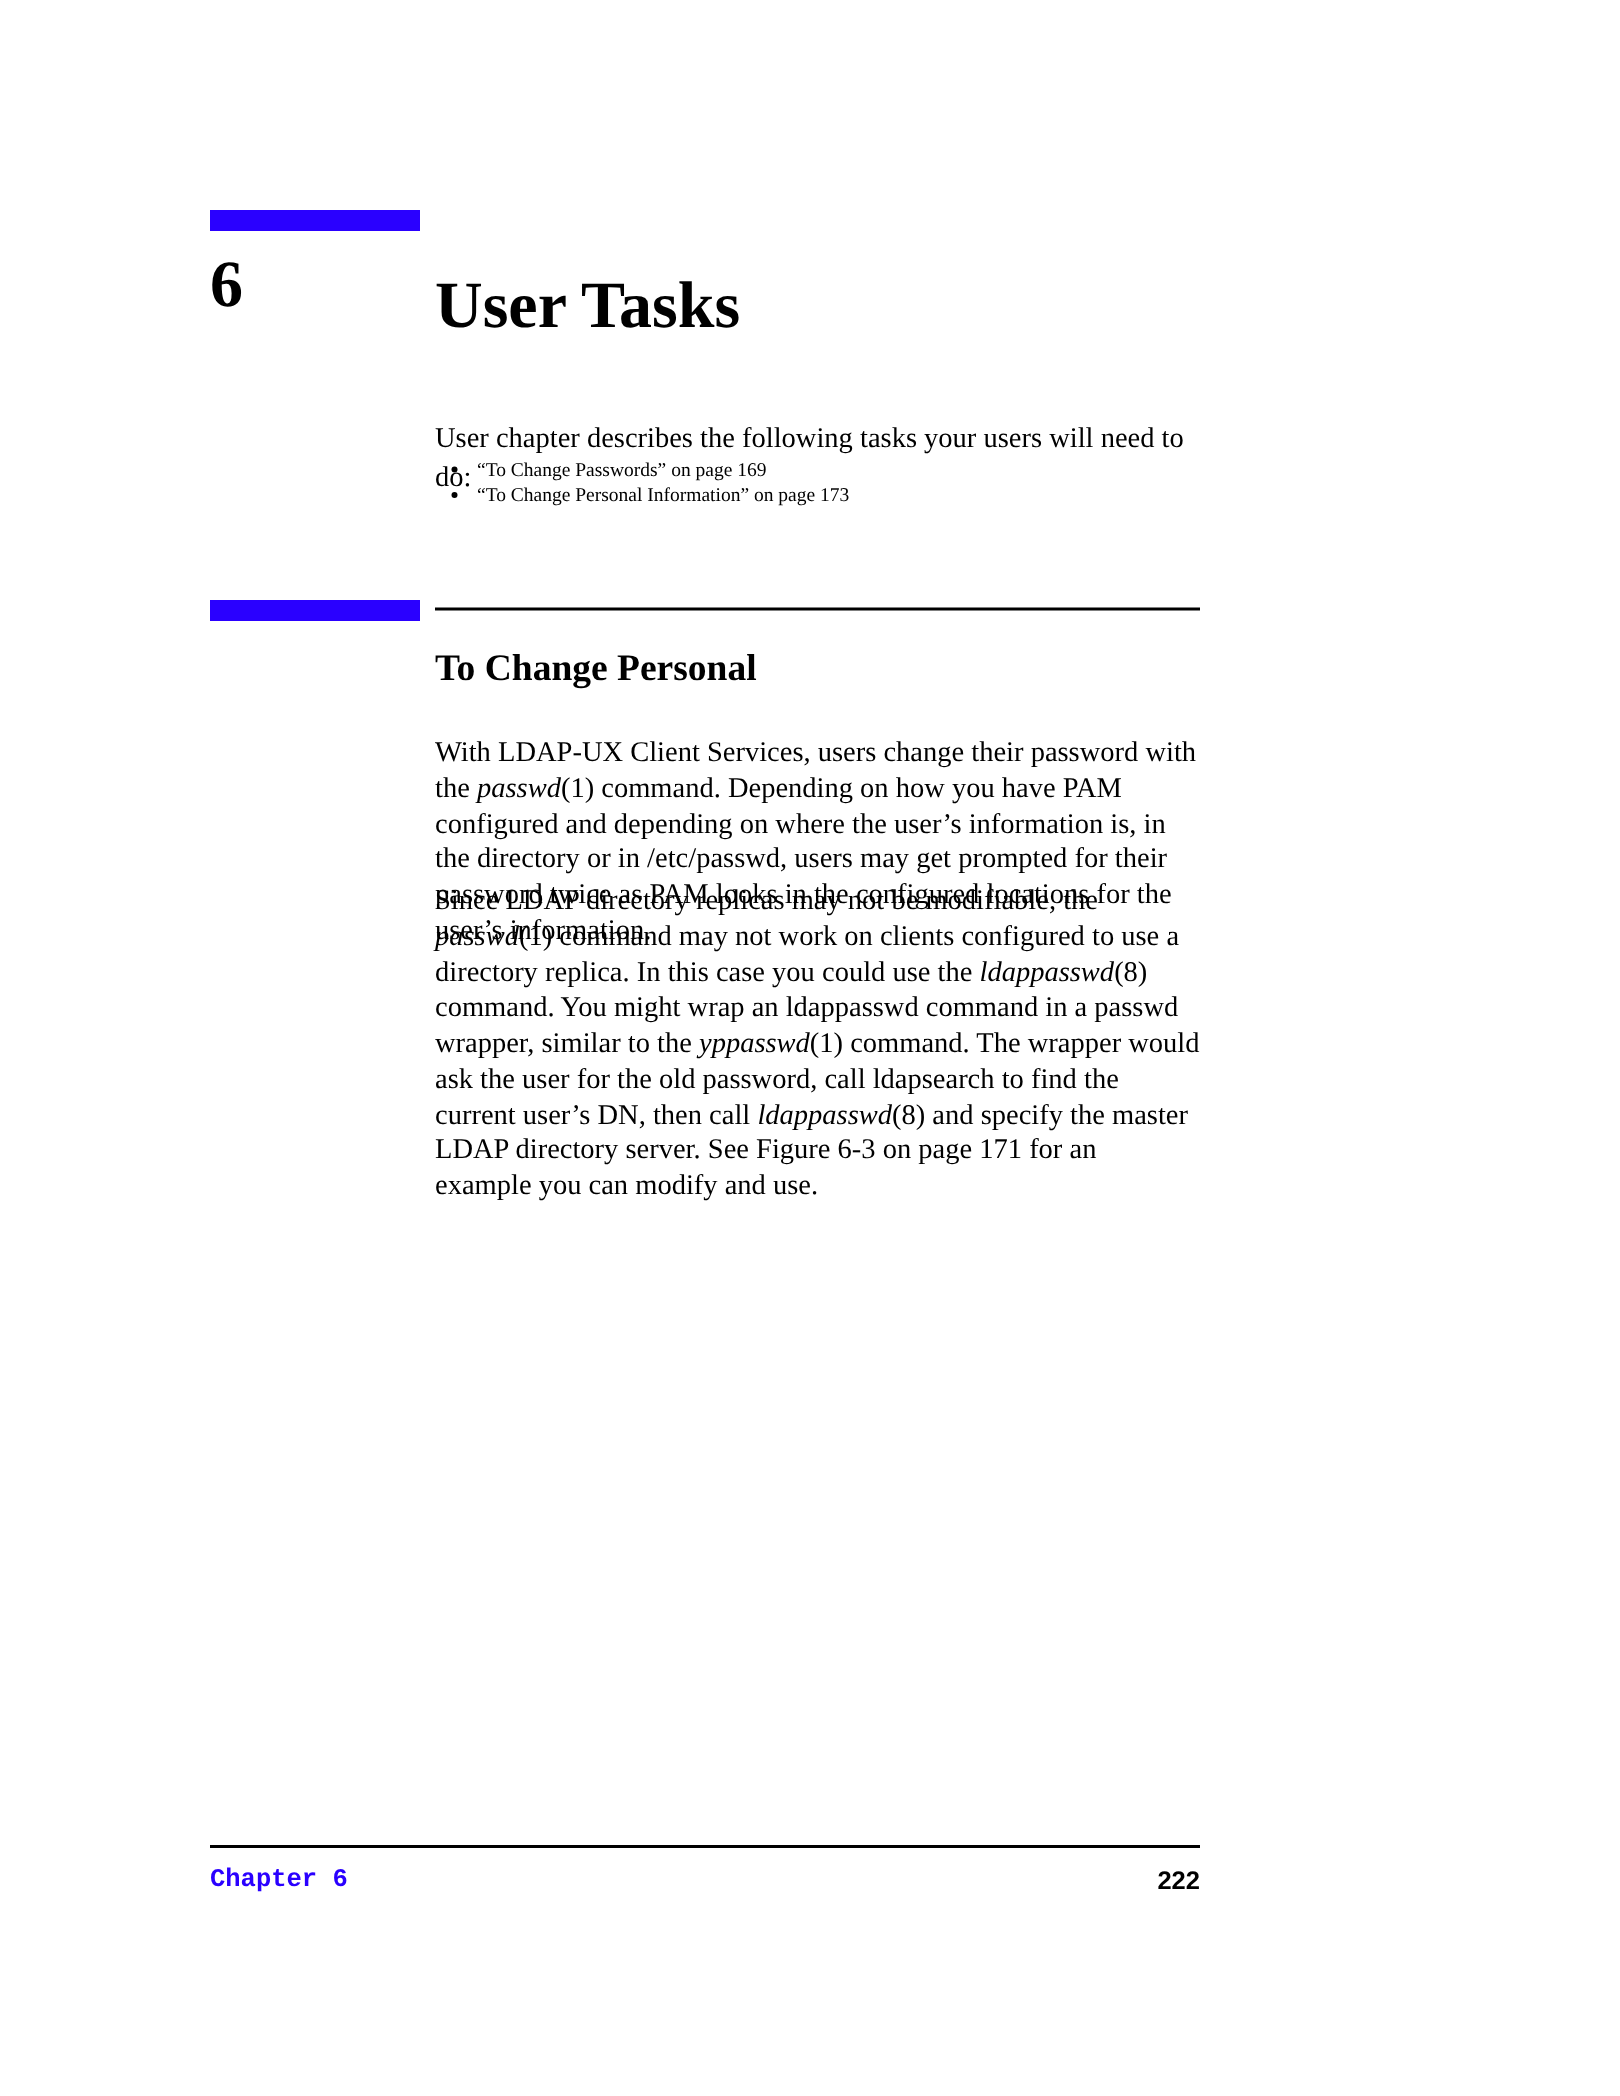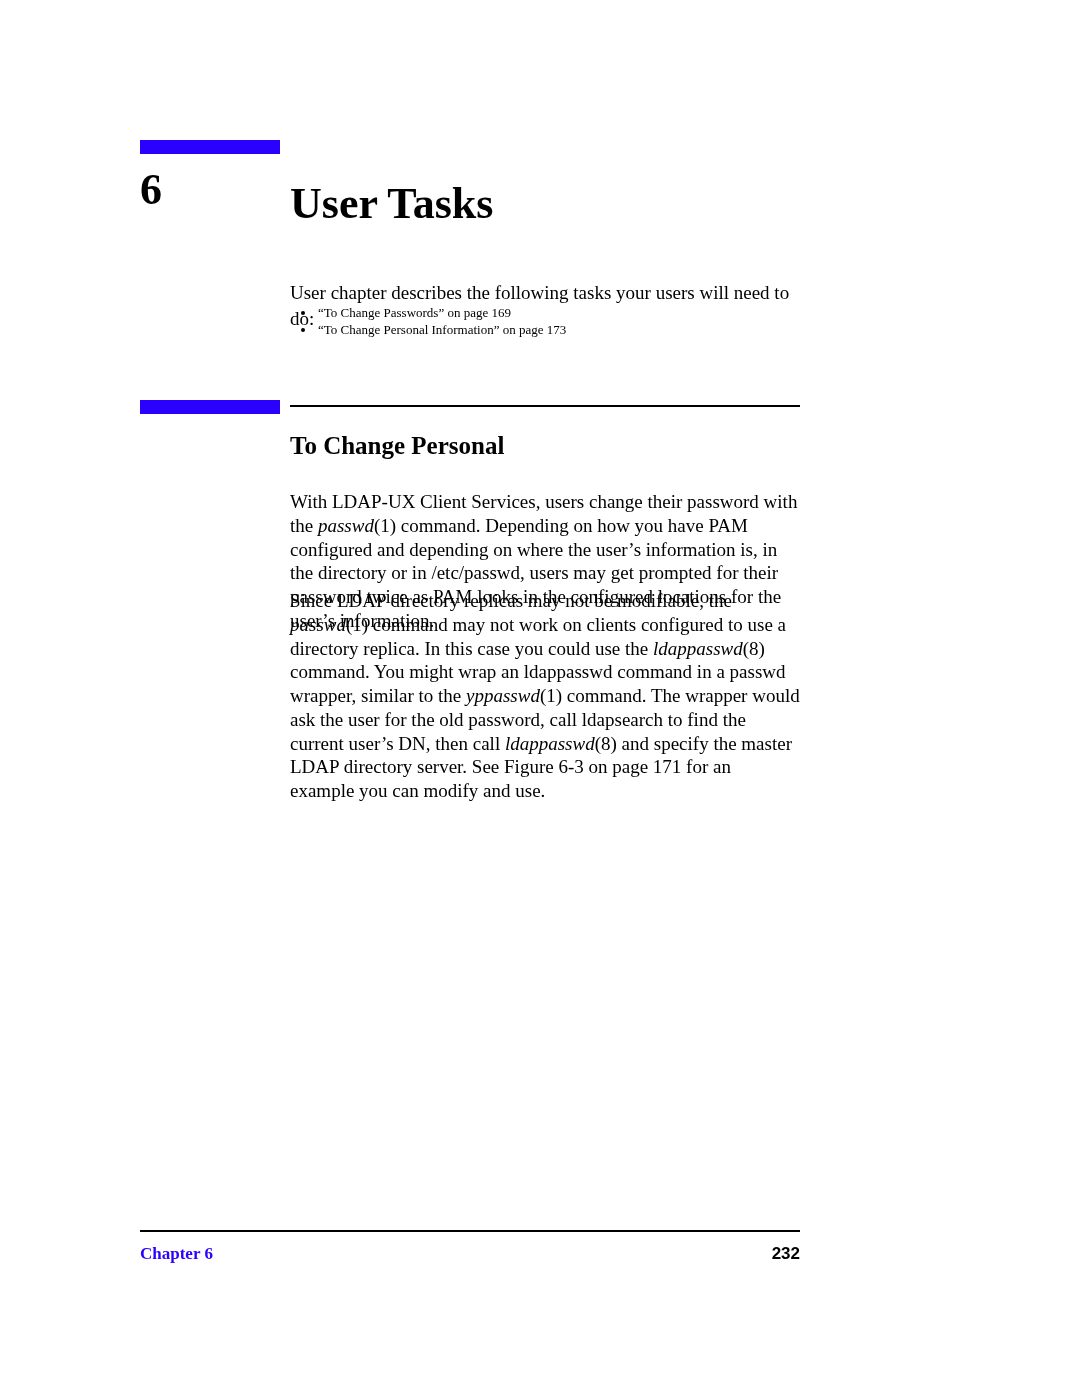--- a/index.html
+++ b/index.html
@@ -100,21 +100,21 @@
     left: 140px;
     top: 1230px;
     width: 660px;
     height: 2px;
     background: #000;
   }
   .footer-left {
     position: absolute;
     left: 140px;
     top: 1244px;
-    font-family: Liberation Serif, serif;
+    font-family: Liberation Mono, monospace;
     font-size: 17px;
     font-weight: bold;
     color: #2a00ff;
   }
   .footer-right {
     position: absolute;
     right: 280px;
     top: 1244px;
     font-family: "Helvetica", Arial, sans-serif;
     font-size: 17px;
@@ -148,15 +148,15 @@
     <span>With LDAP-UX Client Services, users change their password with the </span><span class="italic">passwd</span><span>(1) command. Depending on how you have PAM configured and depending on where the user’s information is, in the directory or in /etc/passwd, users may get prompted for their password twice as PAM looks in the configured locations for the user’s information.</span>
   </div>
 
   <div class="body p2">
     <span>Since LDAP directory replicas may not be modifiable, the </span><span class="italic">passwd</span><span>(1) command may not work on clients configured to use a directory replica. In this case you could use the </span><span class="italic">ldappasswd</span><span>(8) command. You might wrap an ldappasswd command in a passwd wrapper, similar to the </span><span class="italic">yppasswd</span><span>(1) command. The wrapper would ask the user for the old password, call ldapsearch to find the current user’s DN, then call </span><span class="italic">ldappasswd</span><span>(8) and specify the master LDAP directory server. See Figure 6-3 on page 171 for an example you can modify and use.</span>
   </div>
 
 
   <div class="footer-rule"></div>
   <div class="footer-left">Chapter 6</div>
-  <div class="footer-right">232</div>
+  <div class="footer-right">222</div>
 
 </div>
 
 </body></html>

